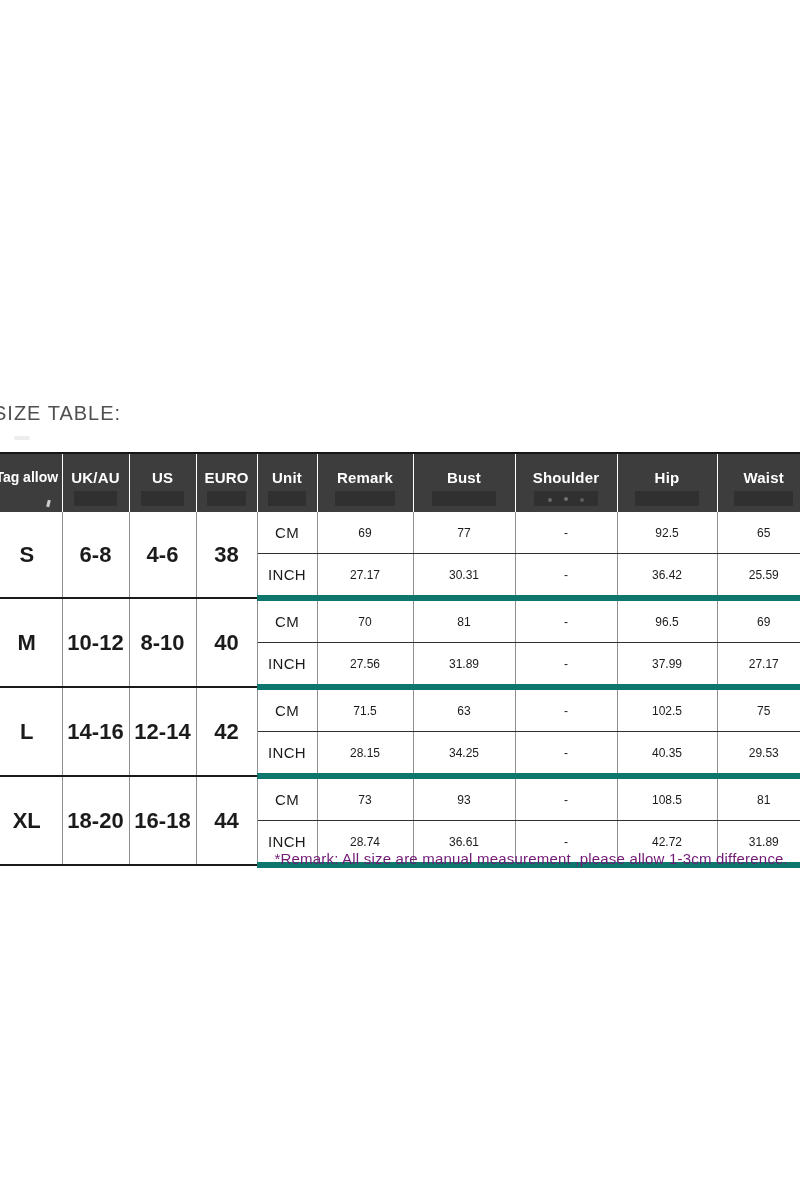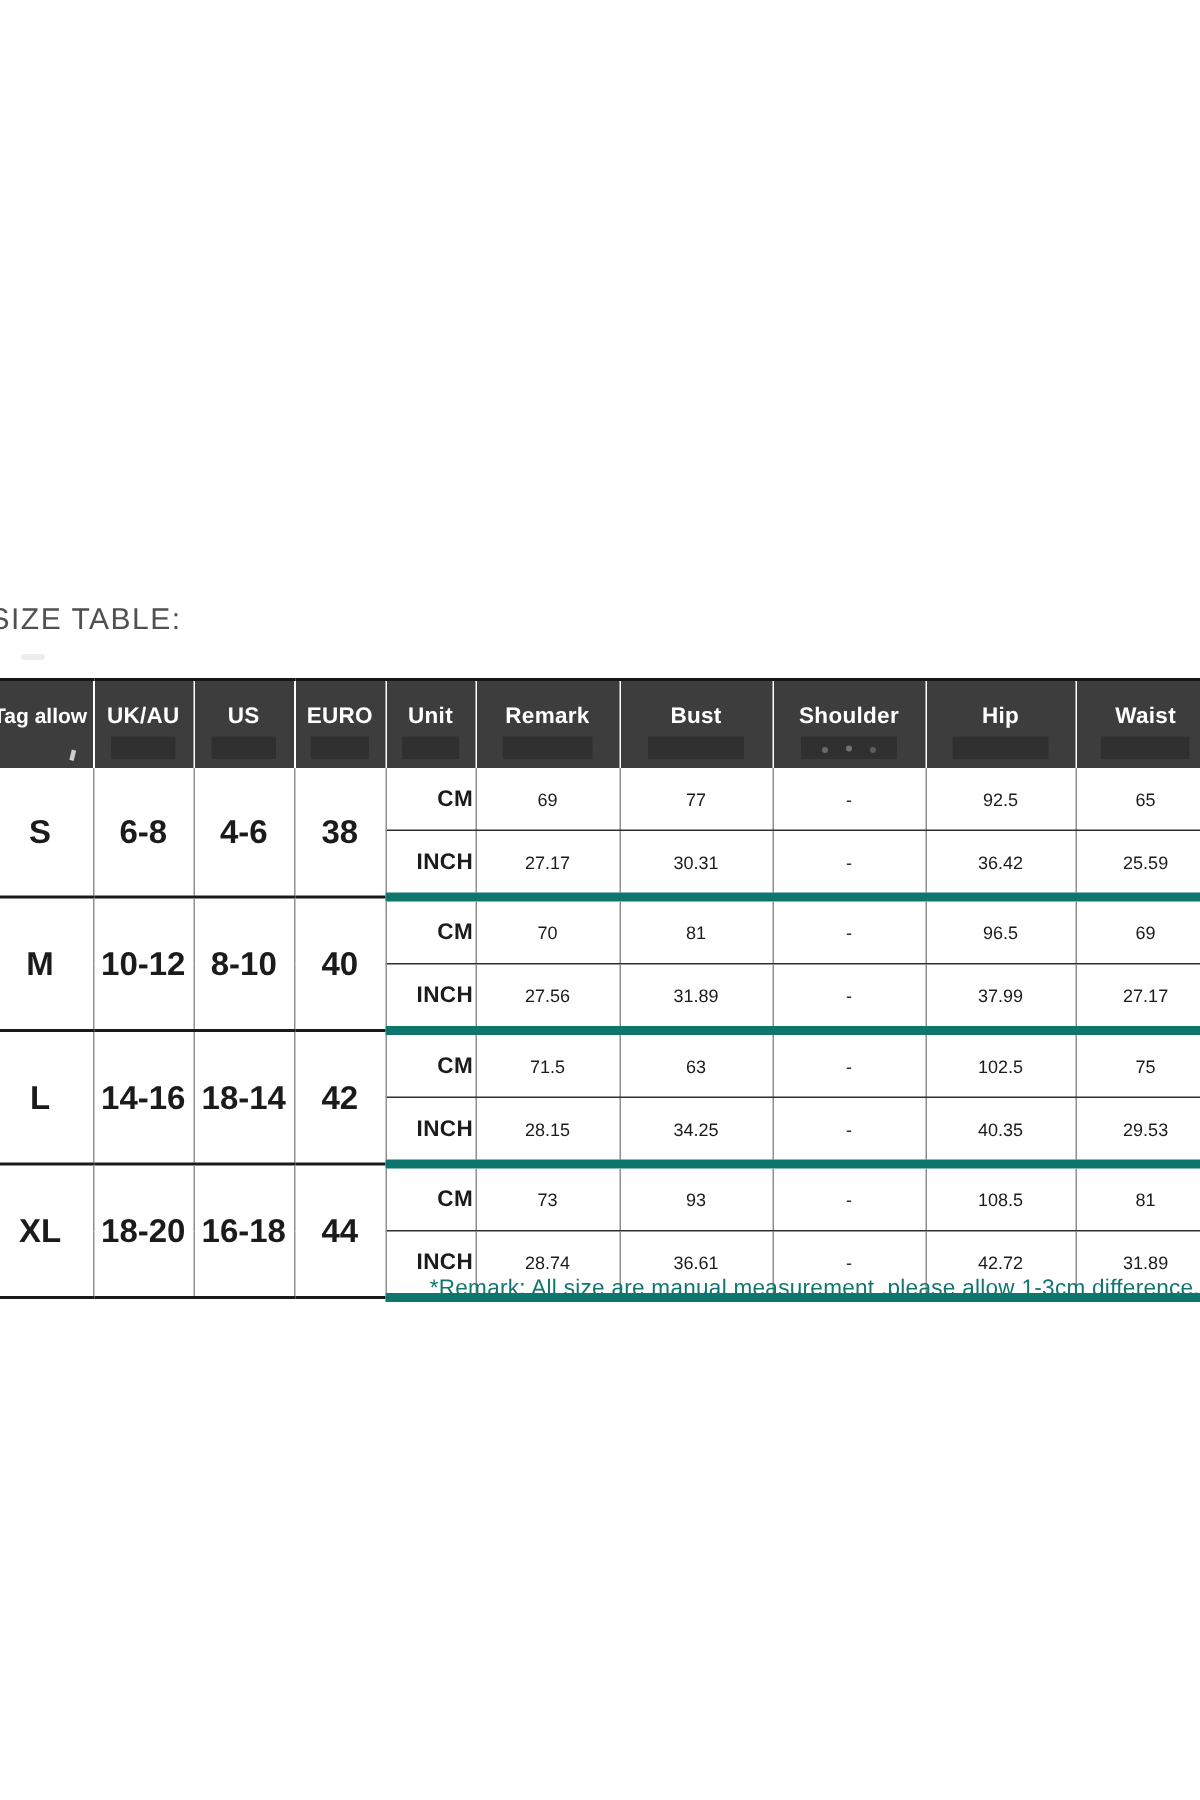--- a/index.html
+++ b/index.html
@@ -88,34 +88,33 @@
   tbody td:first-child { border-left: none; }
   tbody td:last-child { border-right: none; }
 
   td.group {
     font-size: 22px;
     font-weight: 700;
     border-bottom: 2px solid #1a1a1a;
   }
   td.unit {
     font-size: 15px;
-    font-weight: 700;
+    font-weight: 400;
     letter-spacing: 0.3px;
-    text-align: right;
   }
   td.val { font-size: 12px; }
 
   tr.cm-row td.unit, tr.cm-row td.val { border-bottom: 1px solid #2f2f2f; }
   tr.inch-row td { border-bottom: 6px solid #0f766e; }
 
   .remark {
     position: absolute;
-    right: 0; top: 850px;
+    right: 12px; top: 850px;
     font-size: 15px;
-    color: #0f766e;
+    color: #701a75;
     letter-spacing: 0.2px;
     white-space: nowrap;
   }
 </style>
 </head>
 <body>
 
 <div class="page-title">SIZE TABLE:</div>
 <div class="title-smudge"></div>
 
@@ -187,21 +186,21 @@
         <td class="val">27.56</td>
         <td class="val">31.89</td>
         <td class="val">-</td>
         <td class="val">37.99</td>
         <td class="val">27.17</td>
       </tr>
 
       <tr class="cm-row">
         <td class="group" rowspan="2">L</td>
         <td class="group" rowspan="2">14-16</td>
-        <td class="group" rowspan="2">18-14</td>
+        <td class="group" rowspan="2">12-14</td>
         <td class="group" rowspan="2">42</td>
         <td class="unit">CM</td>
         <td class="val">71.5</td>
         <td class="val">63</td>
         <td class="val">-</td>
         <td class="val">102.5</td>
         <td class="val">75</td>
       </tr>
       <tr class="inch-row">
         <td class="unit">INCH</td>

